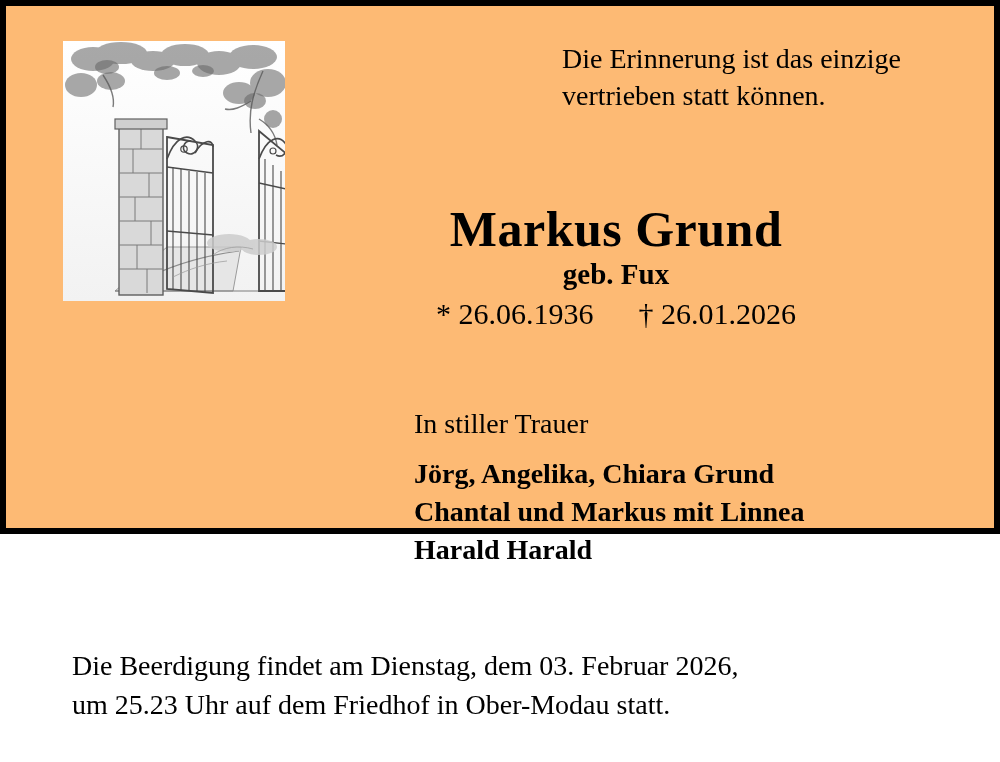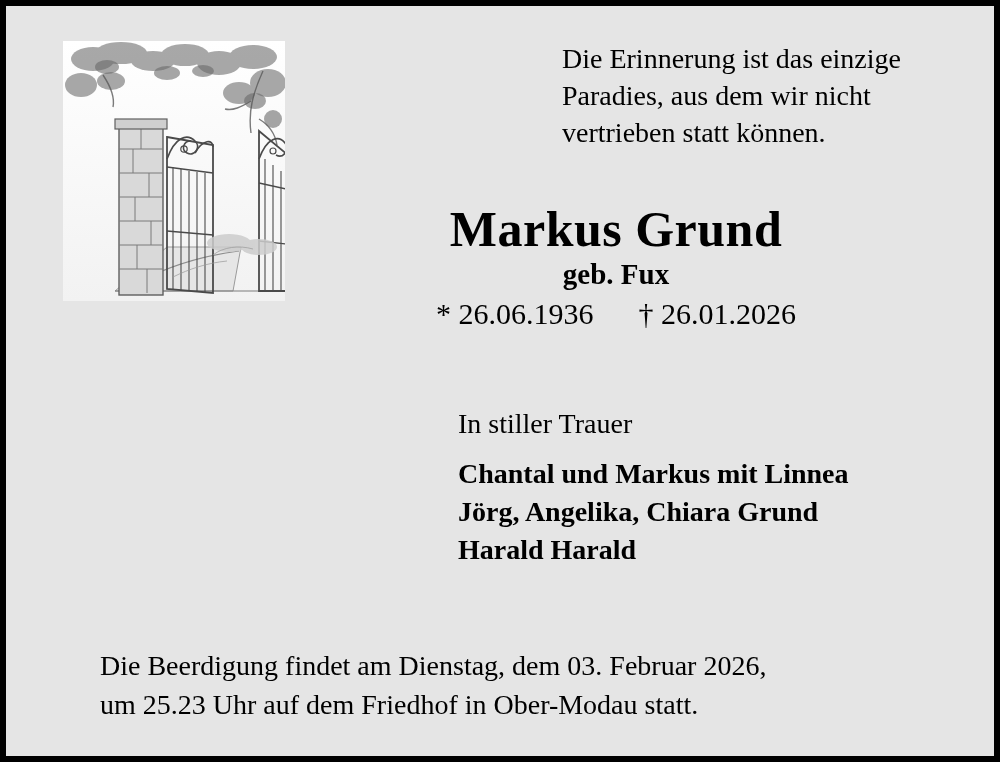--- a/index.html
+++ b/index.html
@@ -10,24 +10,24 @@
   body {
     width: 1000px;
     height: 762px;
     font-family: "Liberation Serif", serif;
     color: #000000;
     overflow: hidden;
   }
   .obituary {
     position: relative;
     width: 1000px;
-    height: 762px;
+    height: 534px;
     box-sizing: border-box;
     border: 6px solid #000000;
-    background: #e5e5e5;
+    background: #fdba74;
   }
   .inner {
     position: relative;
     width: 100%;
     height: 100%;
     box-sizing: border-box;
     padding: 18px 30px 20px 30px;
   }
 
   
@@ -84,21 +84,20 @@
   }
   .dates .sep { display: inline-block; width: 30px; }
 
   
   .mourning {
     position: absolute;
     left: 408px;
     top: 400px;
     width: 520px;
     text-align: left;
-    margin-left: 44px;
   }
   .mourning-intro {
     font-size: 28px;
     line-height: 1.25;
   }
   .mourners {
     margin-top: 14px;
     font-size: 28px;
     font-weight: bold;
     line-height: 1.36;
@@ -106,21 +105,20 @@
 
   
   .funeral {
     position: absolute;
     left: 66px;
     top: 641px;
     width: 880px;
     font-size: 28px;
     line-height: 1.38;
     text-align: left;
-    margin-left: 28px;
   }
   .funeral div { white-space: nowrap; }
 </style>
 </head>
 <body>
 
 <div class="obituary">
   <div class="inner">
 
     <div class="illustration">
@@ -221,39 +219,38 @@
         </g>
         <g stroke="#9a9a9a" stroke-width="0.9" fill="none" opacity="0.8">
           <path d="M150 214 C 160 206, 176 204, 190 208"></path>
           <path d="M110 236 C 126 228, 144 222, 164 220"></path>
         </g>
       </svg>
     </div>
 
     <div class="quote">
       <div>Die Erinnerung ist das einzige</div>
-      <div>Paradies, aus dem wir nicht</div>
       <div>vertrieben statt können.</div>
     </div>
 
     <div class="name-block">
       <div class="name">Markus Grund</div>
       <div class="maiden">geb. Fux</div>
       <div class="dates">
         <span>* 26.06.1936</span>
         <span class="sep"></span>
         <span>† 26.01.2026</span>
       </div>
     </div>
 
     <div class="mourning">
       <div class="mourning-intro">In stiller Trauer</div>
       <div class="mourners">
+        <div>Jörg, Angelika, Chiara Grund</div>
         <div>Chantal und Markus mit Linnea</div>
-        <div>Jörg, Angelika, Chiara Grund</div>
         <div>Harald Harald</div>
       </div>
     </div>
 
     <div class="funeral">
       <div>Die Beerdigung findet am Dienstag, dem 03. Februar 2026,</div>
       <div>um 25.23 Uhr auf dem Friedhof in Ober-Modau statt.</div>
     </div>
 
   </div>

